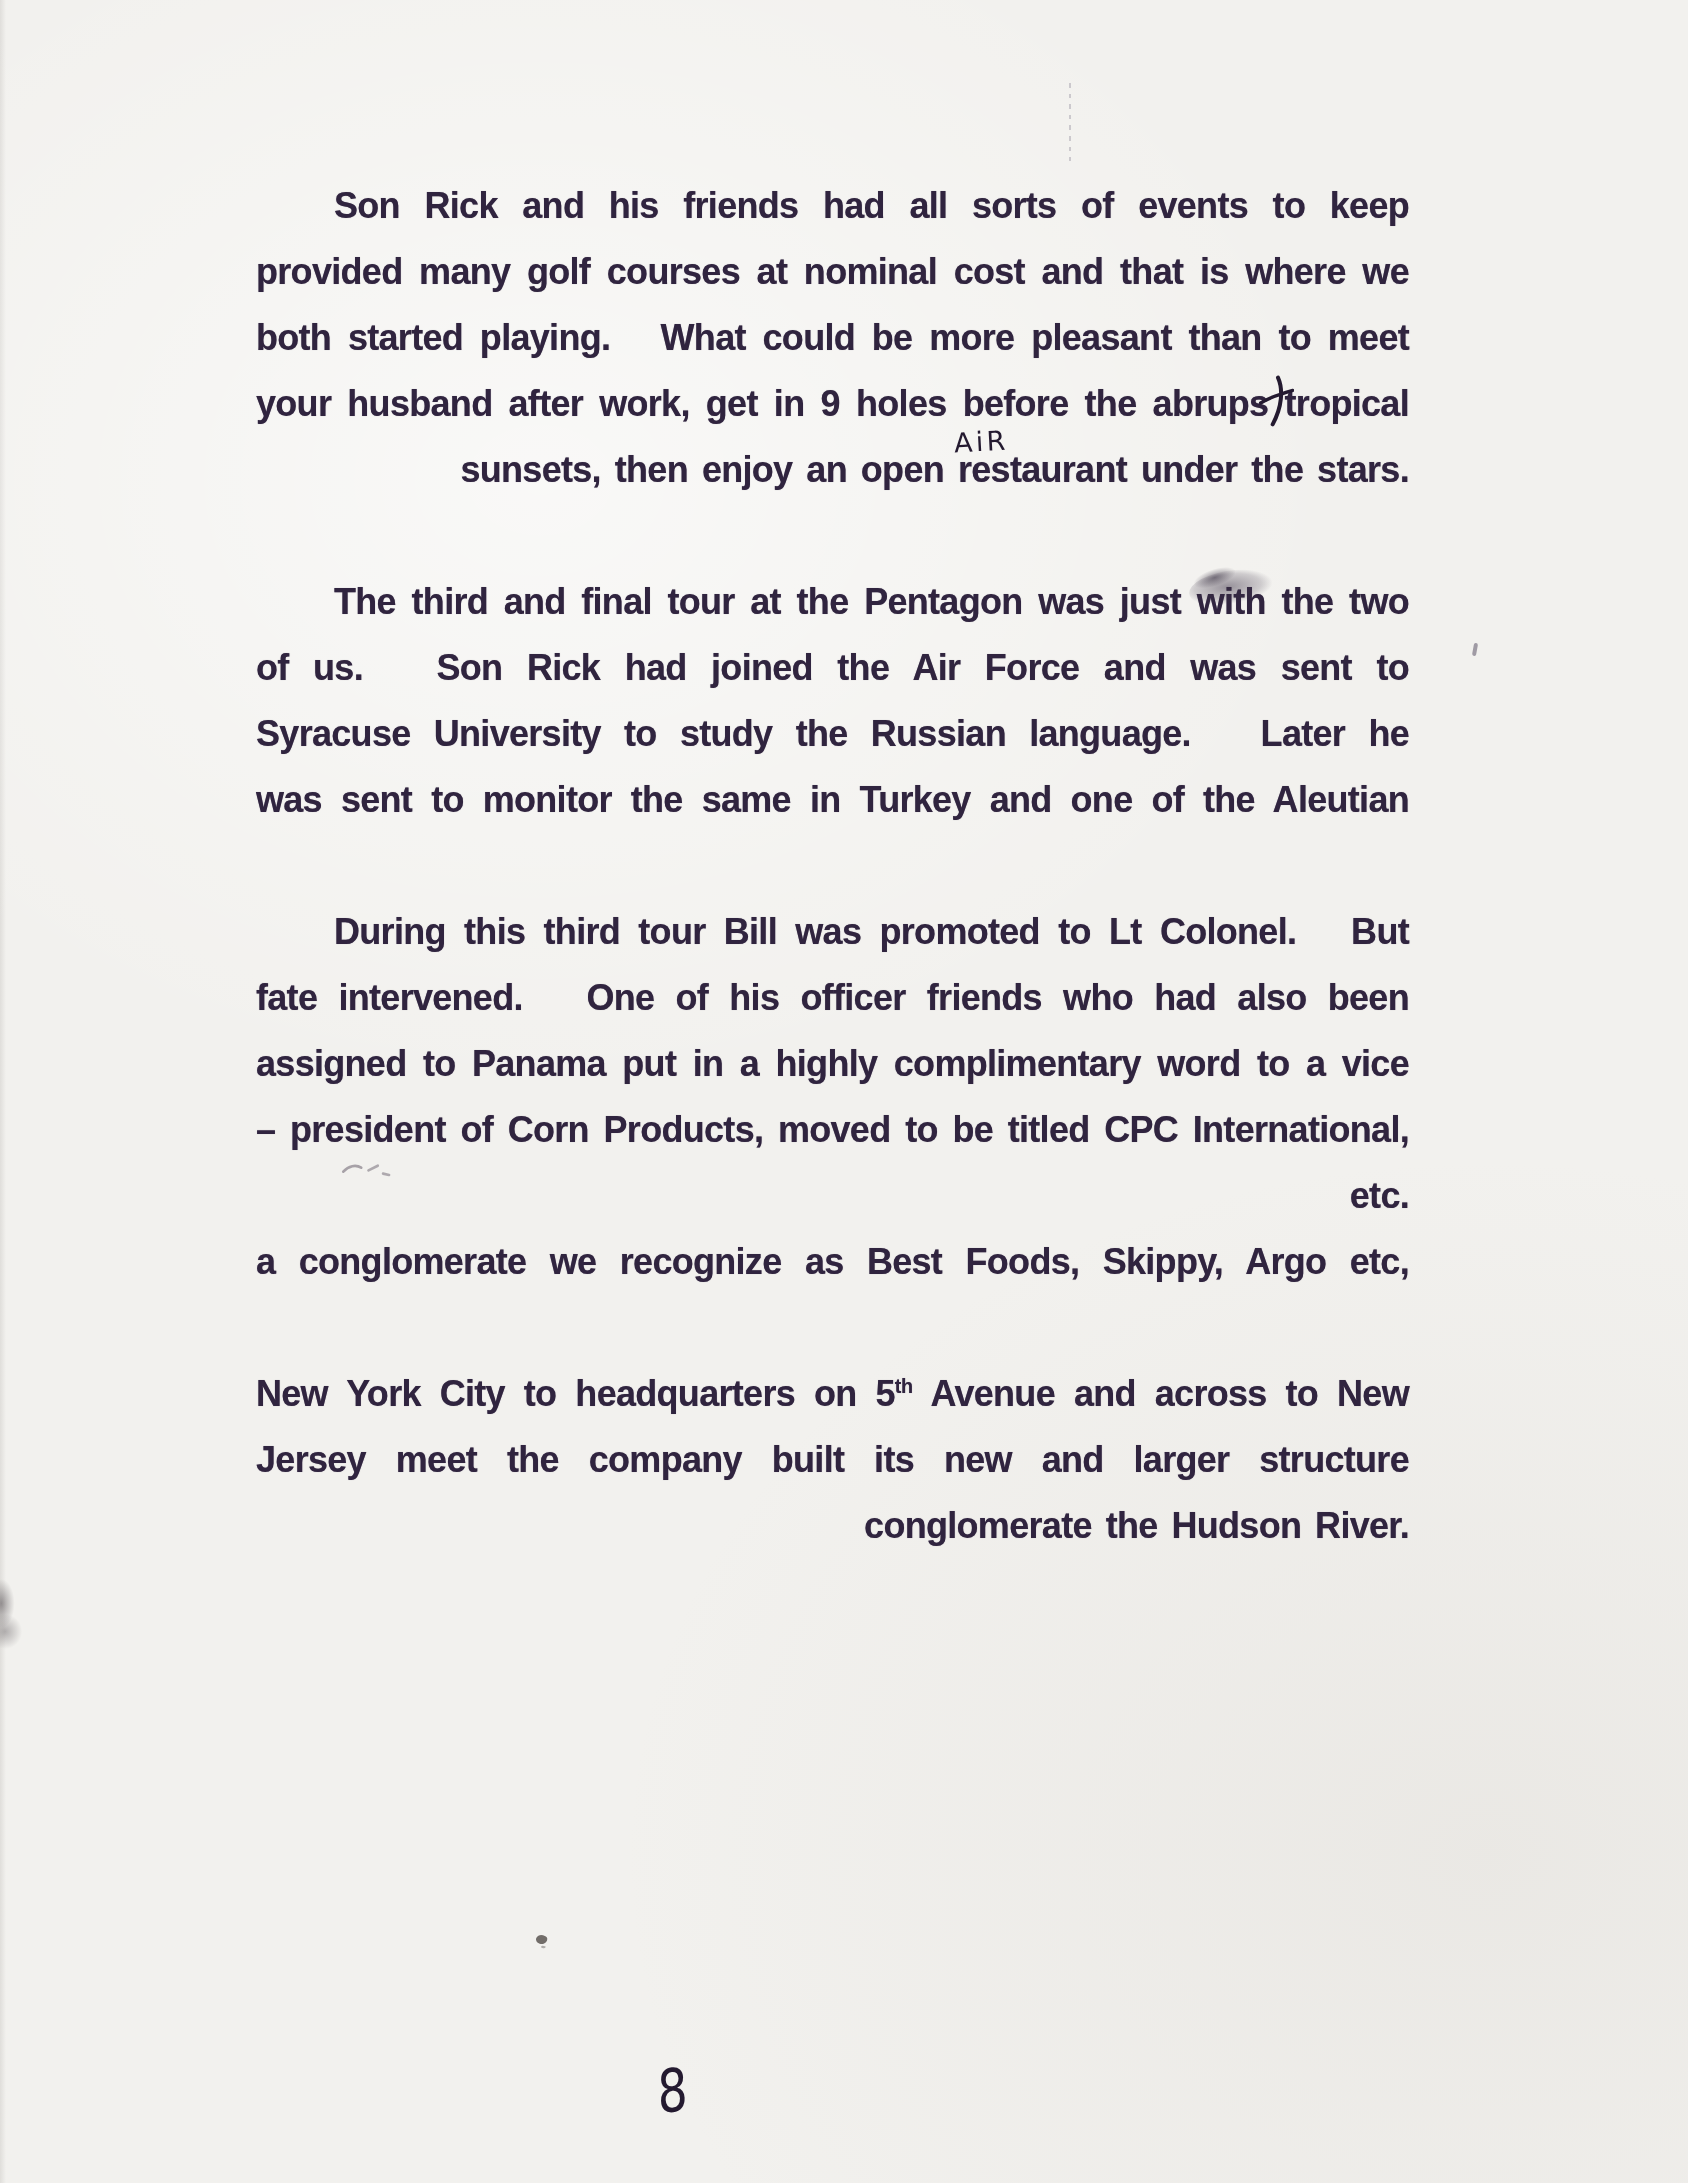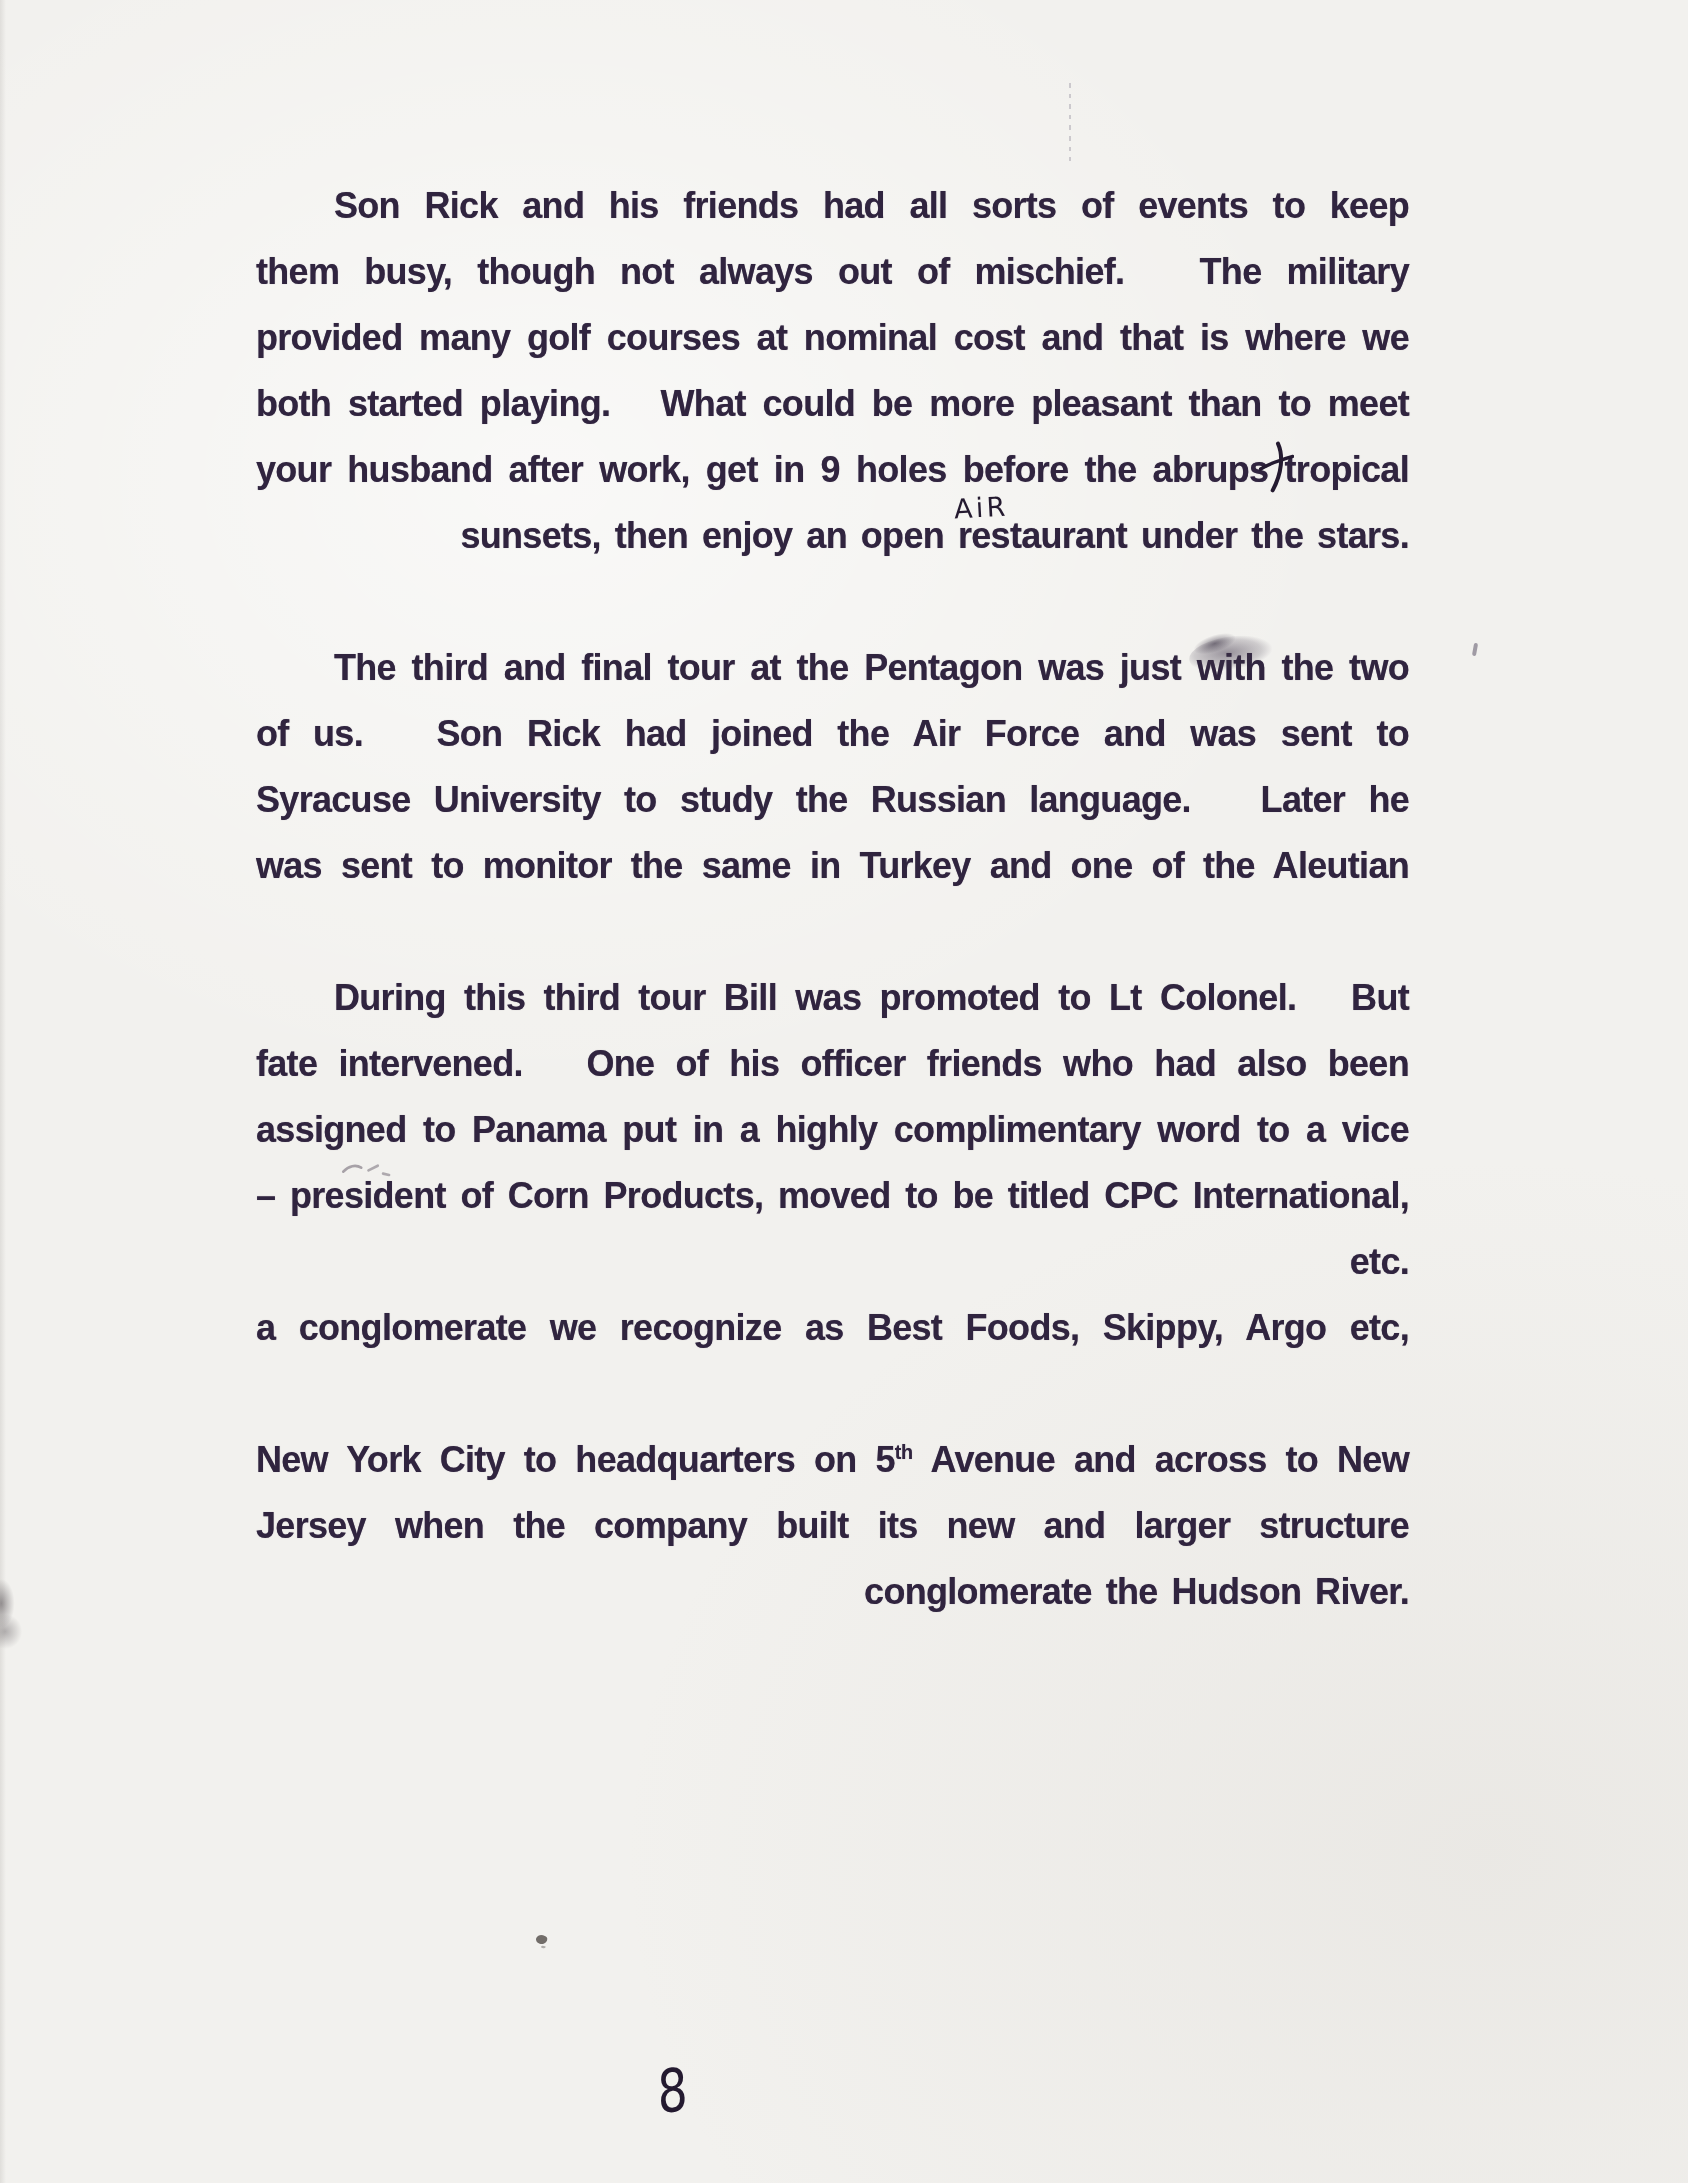--- a/index.html
+++ b/index.html
@@ -94,21 +94,20 @@
   svg.stroke path, svg.stroke circle{fill:none;stroke-linecap:round;stroke-linejoin:round;}
 </style>
 </head>
 <body>
 
 <div class="page">
 
   <div class="text-block">
       <div class="paragraph">
         <div class="line just indent"><span>Son Rick and his friends had all sorts of events to keep</span></div>
-        <div class="line just"><span>them busy, though not always out of mischief.&nbsp;&nbsp; The military</span></div>
         <div class="line just"><span>provided many golf courses at nominal cost and that is where we</span></div>
         <div class="line just"><span>both started playing.&nbsp;&nbsp; What could be more pleasant than to meet</span></div>
         <div class="line just"><span>your husband after work, get in 9 holes before the </span><span class="anchor">abrups&nbsp;<span class="mark t-correction"><svg class="stroke" viewBox="0 0 54 78" width="36" height="52">
                 <path d="M 30 4 C 38 22 36 48 22 74" stroke="#241a30" stroke-width="6"></path>
                 <path d="M 4 42 C 20 32 38 27 52 23" stroke="#241a30" stroke-width="5"></path>
               </svg></span></span><span>tropical</span></div>
         <div class="line last"><span>sunsets, then enjoy an open </span><span class="anchor">restaurant<span class="mark air-insertion">AiR</span></span><span> under the stars.</span></div>
       </div>
       <div class="paragraph">
         <div class="line just indent"><span>The third and final tour at the Pentagon was just </span><span class="anchor">with<span class="mark with-smudge"></span></span><span> the two</span></div>
@@ -119,21 +118,21 @@
       <div class="paragraph">
         <div class="line just indent"><span>During this third tour Bill was promoted to Lt Colonel.&nbsp;&nbsp; But</span></div>
         <div class="line just"><span>fate intervened.&nbsp;&nbsp; One of his officer friends who had also been</span></div>
         <div class="line just"><span>assigned to Panama put in a highly complimentary word to a vice</span></div>
         <div class="line just"><span>– president of Corn Products, moved to be titled CPC International,</span></div>
         <div class="line last"><span>etc.</span></div>
         <div class="line just"><span>a conglomerate we recognize as Best Foods, Skippy, Argo etc,</span></div>
       </div>
       <div class="paragraph">
         <div class="line just"><span>New York City to headquarters on 5</span><sup>th</sup><span> Avenue and across to New</span></div>
-        <div class="line just"><span>Jersey when the company built its new and larger structure</span></div>
+        <div class="line just"><span>Jersey meet the company built its new and larger structure</span></div>
         <div class="line last"><span>conglomerate the Hudson River.</span></div>
       </div>
     </div>
 
   <div class="faint-dotted-line"></div>
 
   <svg class="pencil-marks stroke" viewBox="0 0 270 42" width="179" height="28">
     <path d="M 8 22 C 16 13 27 11 35 16" stroke="rgba(92,82,96,.5)" stroke-width="4"></path>
     <path d="M 46 20 L 60 13" stroke="rgba(92,82,96,.45)" stroke-width="4"></path>
     <path d="M 68 25 L 77 27" stroke="rgba(92,82,96,.45)" stroke-width="4"></path>

